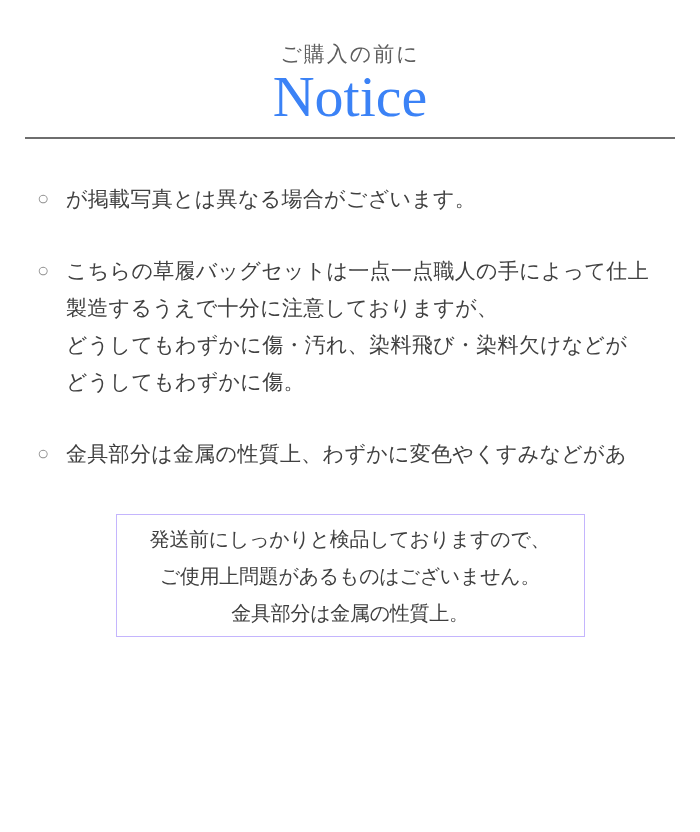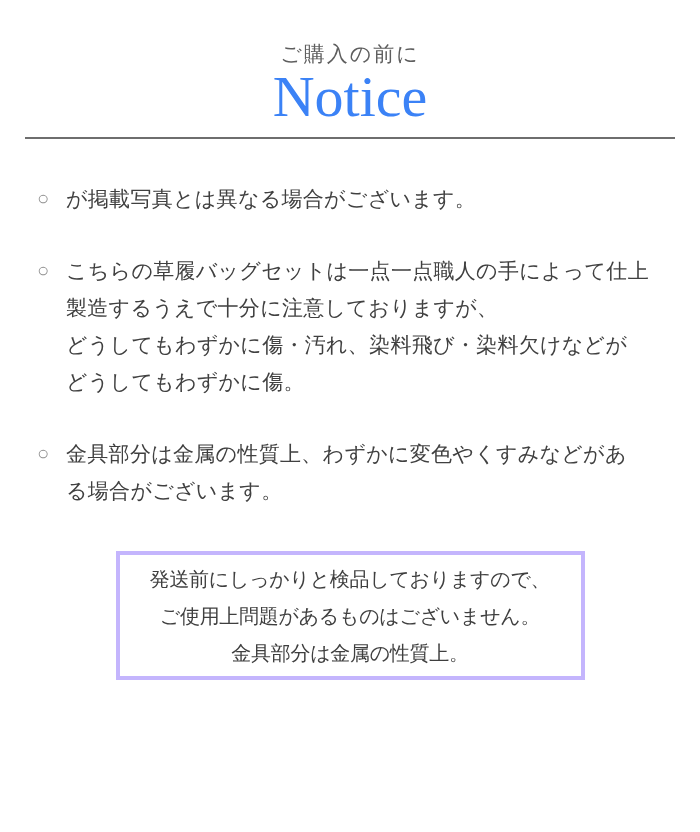--- a/index.html
+++ b/index.html
@@ -70,21 +70,21 @@
     color: #8f8f8f;
   }
   .line {
     white-space: nowrap;
   }
   
   .footer-box {
     box-sizing: border-box;
     width: 469px;
     margin: 42px auto 0 auto;
-    border: 4px solid #c4b5fd;
+    border: 1px solid #c4b5fd;
     padding: 6px 0 4px 0;
     text-align: center;
     font-size: 20px;
     line-height: 37px;
     color: #3f3f3f;
     letter-spacing: -0.3px;
   }
 </style>
 </head>
 <body>
@@ -109,21 +109,20 @@
       <span class="marker">○</span>
       <div class="line">こちらの草履バッグセットは一点一点職人の手によって仕上</div>
       <div class="line">製造するうえで十分に注意しておりますが、</div>
       <div class="line">どうしてもわずかに傷・汚れ、染料飛び・染料欠けなどが</div>
       <div class="line">どうしてもわずかに傷。</div>
     </div>
 
     <div class="item">
       <span class="marker">○</span>
       <div class="line">金具部分は金属の性質上、わずかに変色やくすみなどがあ</div>
-      <div class="line">る場合がございます。</div>
     </div>
 
   </main>
 
   <div class="footer-box">
     <div class="line">発送前にしっかりと検品しておりますので、</div>
     <div class="line">ご使用上問題があるものはございません。</div>
     <div class="line">金具部分は金属の性質上。</div>
   </div>
 

